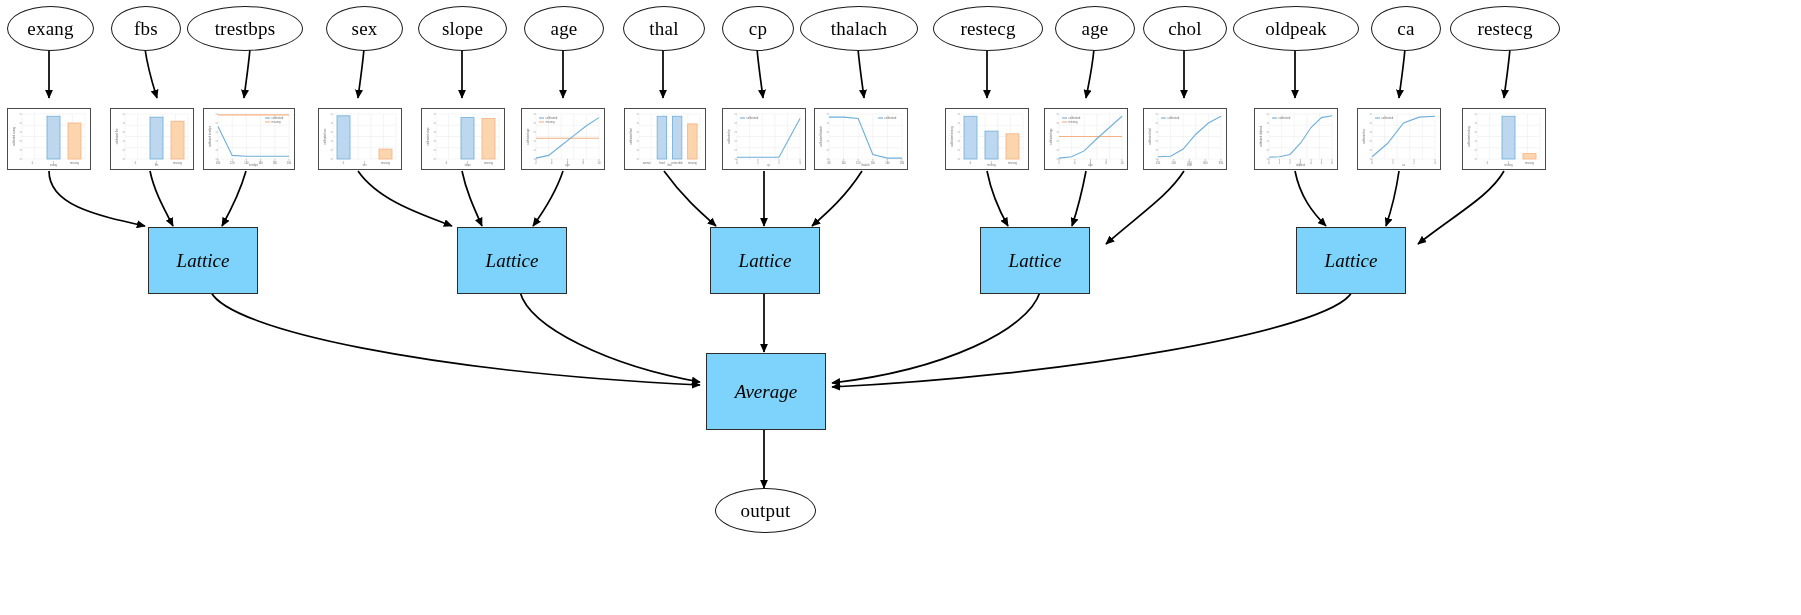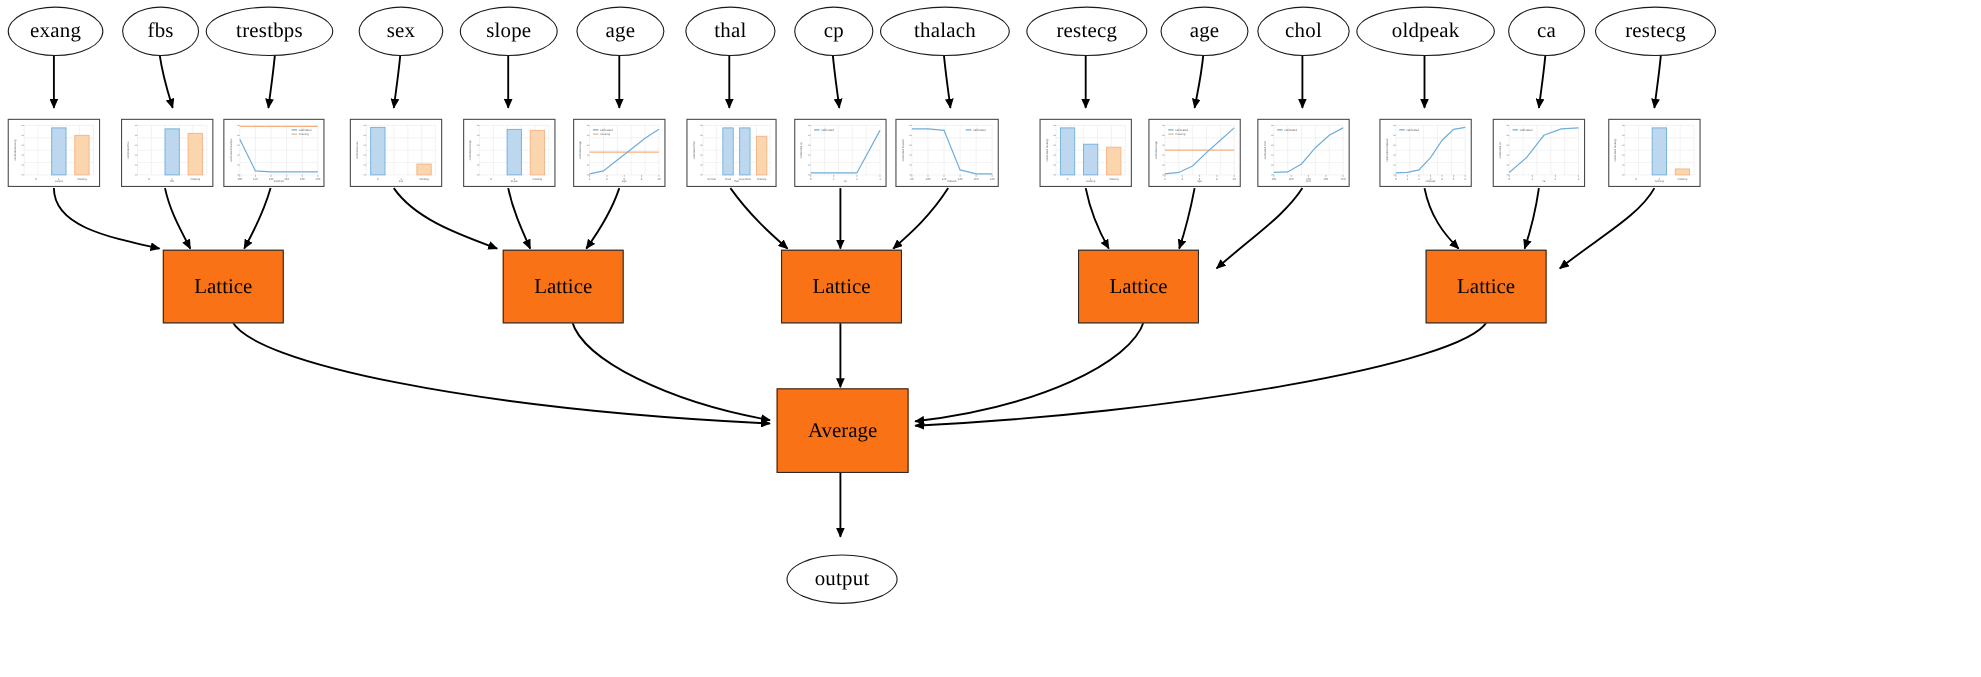--- a/index.html
+++ b/index.html
@@ -4,22 +4,22 @@
 <style>
   html,body{margin:0;padding:0;background:#ffffff;}
   body{width:1801px;height:615px;position:relative;overflow:hidden;
        font-family:"Liberation Serif","DejaVu Serif",serif;color:#000;}
   #canvas{position:absolute;inset:0;}
   svg.edges{position:absolute;left:0;top:0;width:1801px;height:615px;pointer-events:none;}
 
   .node-ellipse{position:absolute;border:1.4px solid #1a1a1a;border-radius:50%;
      background:#fff;display:flex;align-items:center;justify-content:center;
      font-size:19px;line-height:1;letter-spacing:.2px;}
-  .node-box{position:absolute;border:1.5px solid #2b2b2b;background:#f97316;
-     display:flex;align-items:center;justify-content:center;font-size:19px;}
+  .node-box{position:absolute;border:1.5px solid #2b2b2b;background:#7dd3fc;
+     display:flex;align-items:center;justify-content:center;font-size:19px;font-style:italic;}
 
   .plot{position:absolute;border:1.4px solid #4a4a4a;background:#fff;
      box-sizing:border-box;padding:2px 2px 2px 2px;}
   .plot .inner{position:relative;width:100%;height:100%;background:#fff;}
   .plot svg{display:block;width:100%;height:100%;}
   .axis-lab{font-family:"Liberation Sans","DejaVu Sans",sans-serif;}
 </style>
 </head>
 <body>
 
@@ -679,17 +679,17 @@
   <div class="node-box" style="left:980px;top:227px;width:108px;height:65px;">
     <span>Lattice</span>
     </div>
   <div class="node-box" style="left:1296px;top:227px;width:108px;height:65px;">
     <span>Lattice</span>
     </div>
 
   <div class="node-box" style="left:706px;top:353px;width:118px;height:75px;text-align:center;">
     <span>Average</span>
     </div>
-  <div class="node-ellipse" style="left:715px;top:504px;width:99px;height:43px;">
+  <div class="node-ellipse" style="left:715px;top:488px;width:99px;height:43px;">
     <span>output</span>
     </div>
 
 </div>
 
 </body></html>

